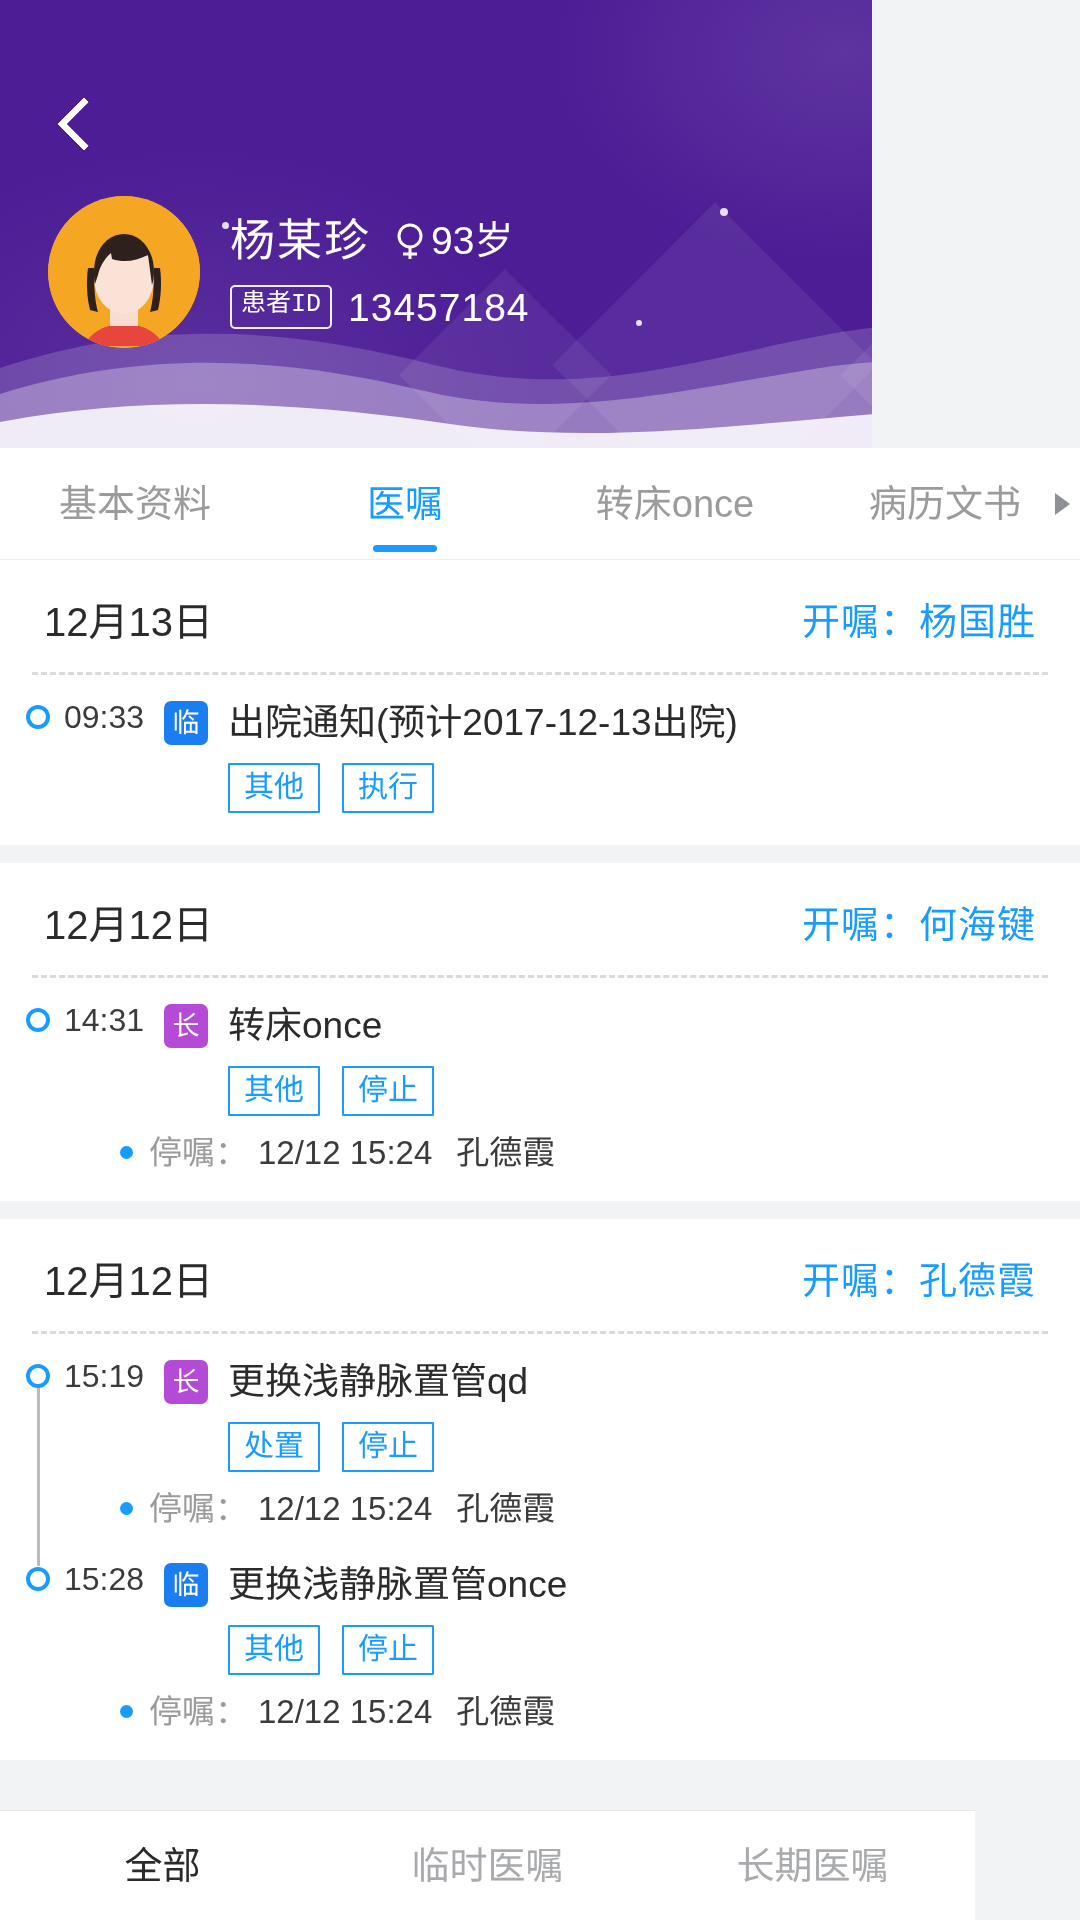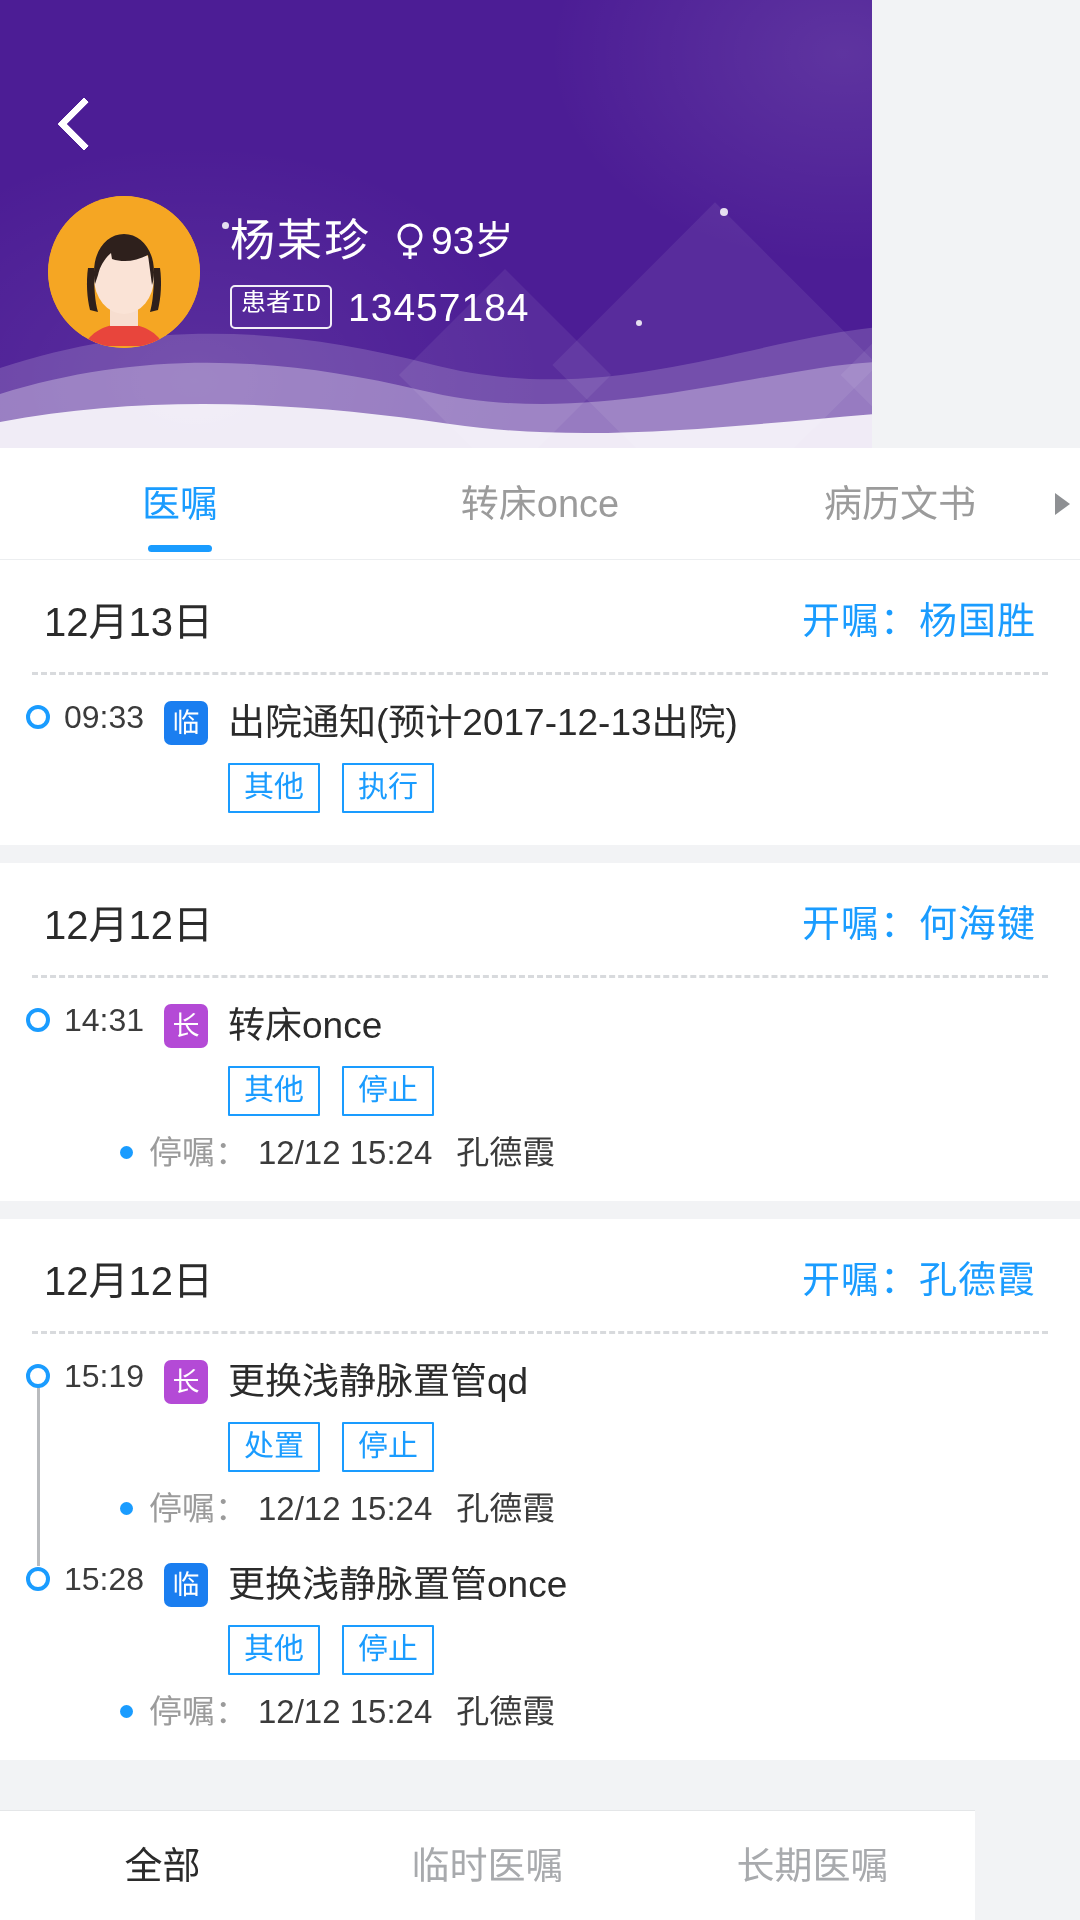--- a/index.html
+++ b/index.html
@@ -111,21 +111,21 @@
 
   
   .list {
     position:absolute; left:0; top:560px;
     width:1080px; height:1290px;
     background:#f2f3f5;
     overflow:hidden;
   }
   .card { background:#ffffff; margin-bottom:18px; padding:0 0 8px; }
   .card-head {
-    display:flex; align-items:flex-start; justify-content:space-between;
+    display:flex; align-items:center; justify-content:space-between;
     padding:42px 44px 30px;
   }
   .card-date { font-size:40px; color:#2b2b2b; line-height:1; }
   .card-doctor { font-size:38px; color:#1a9cff; line-height:1; letter-spacing:1px; }
   .dashed-sep {
     height:0; margin:0 32px;
     border-top:3px dashed #d8dadd;
   }
   .orders { position:relative; padding:26px 0 12px; }
 
@@ -245,20 +245,24 @@
     </div>
 
     <svg class="waves" viewBox="0 0 1080 150" preserveAspectRatio="none" aria-hidden="true">
       <path d="M0,70 C150,20 290,30 430,66 C580,105 700,60 830,36 C940,16 1020,30 1080,48 L1080,150 L0,150 Z" fill="#ffffff" opacity="0.17"></path>
       <path d="M0,96 C140,52 280,58 420,92 C560,126 690,90 820,70 C930,54 1020,66 1080,82 L1080,150 L0,150 Z" fill="#ffffff" opacity="0.30"></path>
       <path d="M0,124 C150,96 300,104 450,126 C600,148 760,124 900,114 C990,108 1040,112 1080,118 L1080,150 L0,150 Z" fill="#ffffff" opacity="0.85"></path>
     </svg>
   </div>
 
   <div class="tabbar">
+    <div class="tab">
+      <span class="tab-label">基本资料</span>
+
+    </div>
     <div class="tab active">
       <span class="tab-label">医嘱</span>
       <span class="tab-underline"></span>
     </div>
     <div class="tab">
       <span class="tab-label">转床once</span>
 
     </div>
     <div class="tab">
       <span class="tab-label">病历文书</span>

